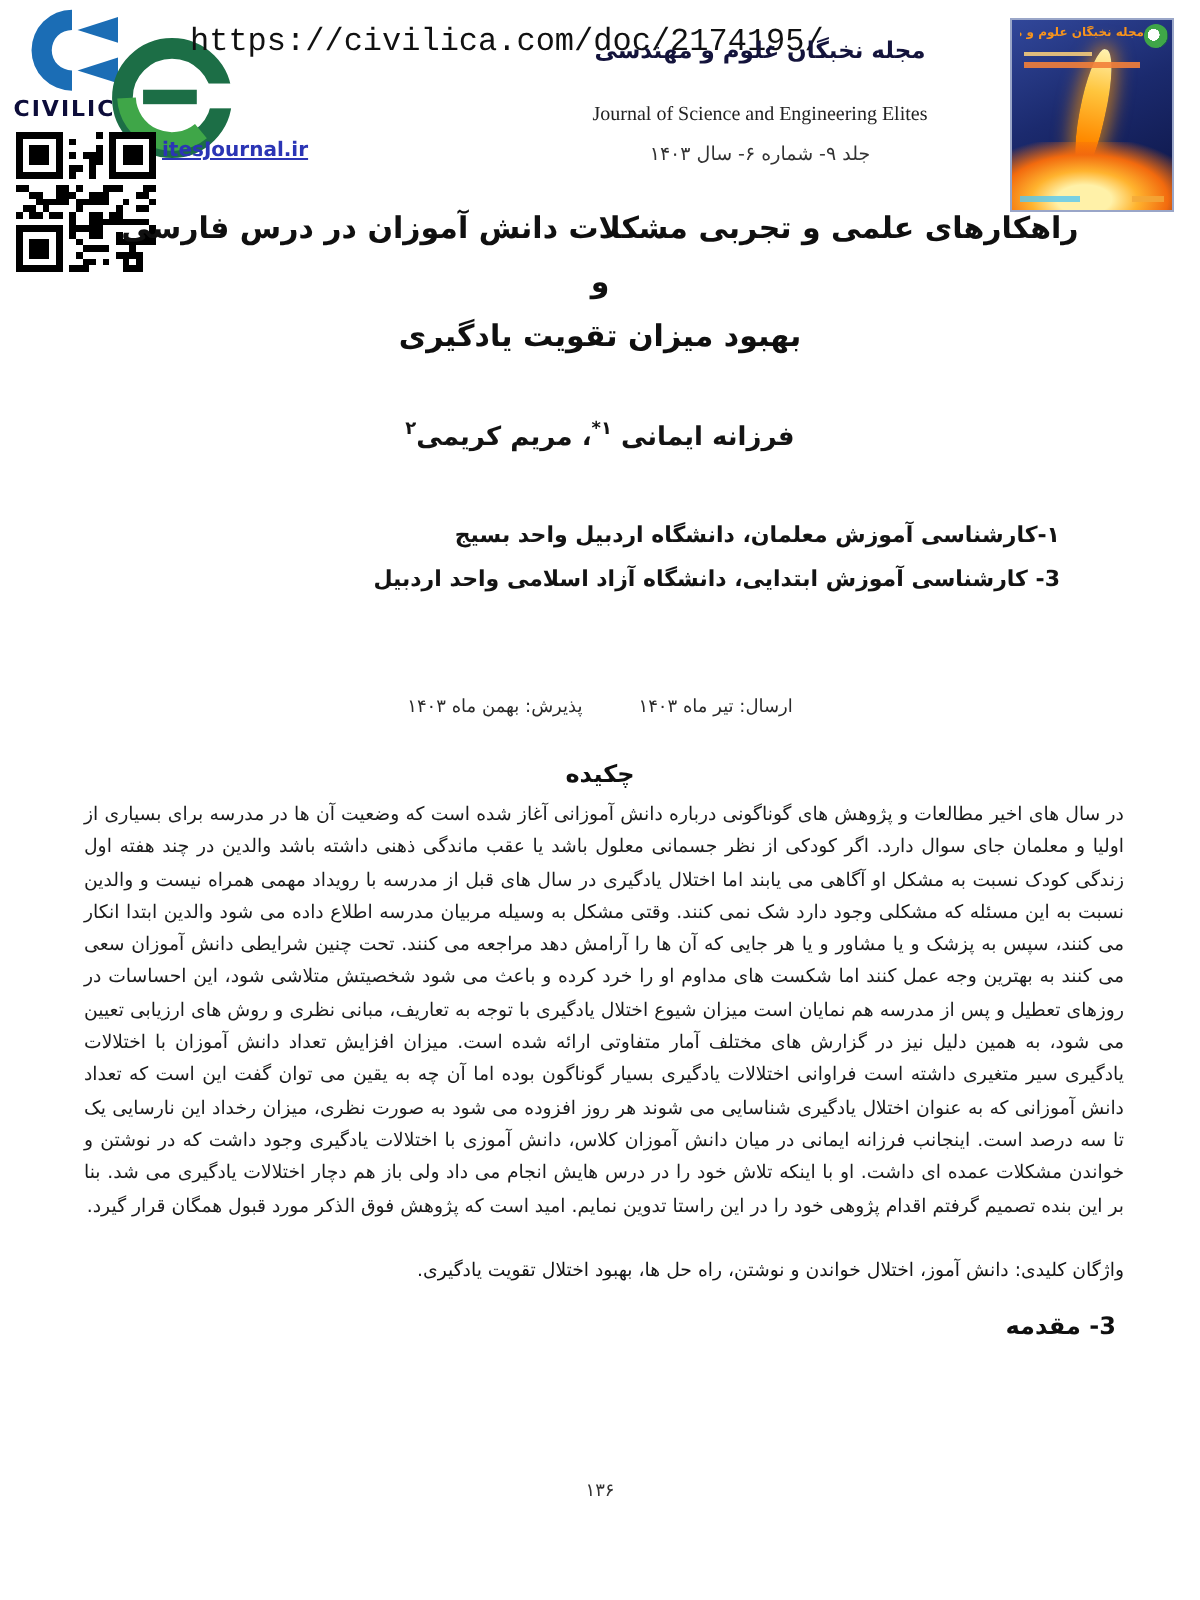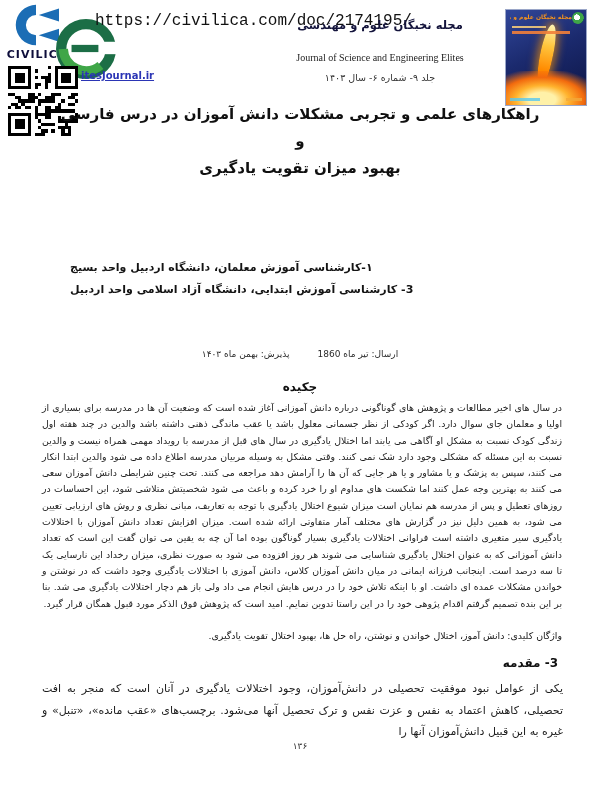--- a/index.html
+++ b/index.html
@@ -40,21 +40,21 @@
   .cover-splash { position:absolute; bottom:-14px; left:-8px; width:98px; height:48px;
     background:radial-gradient(ellipse at 45% 60%, #fff1a8 0 18%, #ffb32e 35%, #f26a0e 55%, rgba(40,30,90,0) 78%); }
   .cover-bottombar { position:absolute; bottom:4px; left:4px; width:30px; height:3px; background:#58c8f0; opacity:.8; }
   .cover-bottombar2 { position:absolute; bottom:4px; right:4px; width:16px; height:3px; background:#f2a93a; opacity:.8; }
   
   .title { position:absolute; left:55px; top:101px; width:490px; text-align:center; direction:rtl;
     font-size:15px; font-weight:bold; line-height:27px; color:#101010; }
   .authors { position:absolute; left:100px; top:210px; width:400px; text-align:center; direction:rtl;
     font-size:13px; font-weight:bold; color:#141414; }
   .authors sup { font-size:9px; }
-  .affiliations { position:absolute; left:70px; top:257px; width:460px; text-align:left; direction:rtl;
+  .affiliations { position:absolute; left:70px; top:257px; width:460px; text-align:right; direction:rtl;
     font-size:11px; font-weight:bold; line-height:22px; color:#141414; }
   .email { position:absolute; left:150px; top:323px; width:300px; text-align:center;
     font-family:"Liberation Serif","DejaVu Serif",serif; font-size:11.5px; color:#111; }
   .dates { position:absolute; left:150px; top:349px; width:300px; text-align:center; direction:rtl;
     font-size:9px; color:#2a2a2a; }
   .dates .sep { display:inline-block; width:28px; }
   
   .abstract-heading { position:absolute; left:250px; top:380px; width:100px; text-align:center;
     direction:rtl; font-size:12px; font-weight:bold; color:#101010; }
   .abstract-text { position:absolute; left:42px; top:400px; width:520px; direction:rtl;
@@ -234,33 +234,35 @@
     <div class="cover-bar2"></div>
     <div class="cover-bottombar"></div>
     <div class="cover-bottombar2"></div>
   </div>
 
   <div class="title">
     <div>راهکارهای علمی و تجربی مشکلات دانش آموزان در درس فارسی و</div>
     <div>بهبود میزان تقویت یادگیری</div>
   </div>
 
+  <div class="authors">
+    <span>فرزانه ایمانی </span><sup>۱*</sup><span>، مریم کریمی</span><sup>۲</sup>
+  </div>
 
   <div class="affiliations">
     <div>۱-کارشناسی آموزش معلمان، دانشگاه اردبیل واحد بسیج</div>
     <div>3- کارشناسی آموزش ابتدایی، دانشگاه آزاد اسلامی واحد اردبیل</div>
   </div>
 
 
   <div class="dates">
-    <span>ارسال: تیر ماه 1860</span><span class="sep"></span><span>پذیرش: بهمن ماه ۱۴۰۳</span>
+    <span>ارسال: تیر ماه ۱۴۰۳</span><span class="sep"></span><span>پذیرش: بهمن ماه ۱۴۰۳</span>
   </div>
 
   <div class="abstract-heading">چکیده</div>
   <div class="abstract-text">در سال های اخیر مطالعات و پژوهش های گوناگونی درباره دانش آموزانی آغاز شده است که وضعیت آن ها در مدرسه برای بسیاری از اولیا و معلمان جای سوال دارد. اگر کودکی از نظر جسمانی معلول باشد یا عقب ماندگی ذهنی داشته باشد والدین در چند هفته اول زندگی کودک نسبت به مشکل او آگاهی می یابند اما اختلال یادگیری در سال های قبل از مدرسه با رویداد مهمی همراه نیست و والدین نسبت به این مسئله که مشکلی وجود دارد شک نمی کنند. وقتی مشکل به وسیله مربیان مدرسه اطلاع داده می شود والدین ابتدا انکار می کنند، سپس به پزشک و یا مشاور و یا هر جایی که آن ها را آرامش دهد مراجعه می کنند. تحت چنین شرایطی دانش آموزان سعی می کنند به بهترین وجه عمل کنند اما شکست های مداوم او را خرد کرده و باعث می شود شخصیتش متلاشی شود، این احساسات در روزهای تعطیل و پس از مدرسه هم نمایان است میزان شیوع اختلال یادگیری با توجه به تعاریف، مبانی نظری و روش های ارزیابی تعیین می شود، به همین دلیل نیز در گزارش های مختلف آمار متفاوتی ارائه شده است. میزان افزایش تعداد دانش آموزان با اختلالات یادگیری سیر متغیری داشته است فراوانی اختلالات یادگیری بسیار گوناگون بوده اما آن چه به یقین می توان گفت این است که تعداد دانش آموزانی که به عنوان اختلال یادگیری شناسایی می شوند هر روز افزوده می شود به صورت نظری، میزان رخداد این نارسایی یک تا سه درصد است. اینجانب فرزانه ایمانی در میان دانش آموزان کلاس، دانش آموزی با اختلالات یادگیری وجود داشت که در نوشتن و خواندن مشکلات عمده ای داشت. او با اینکه تلاش خود را در درس هایش انجام می داد ولی باز هم دچار اختلالات یادگیری می شد. بنا بر این بنده تصمیم گرفتم اقدام پژوهی خود را در این راستا تدوین نمایم. امید است که پژوهش فوق الذکر مورد قبول همگان قرار گیرد.</div>
   <div class="keywords">واژگان کلیدی: دانش آموز، اختلال خواندن و نوشتن، راه حل ها، بهبود اختلال تقویت یادگیری.</div>
 
   <div class="intro-heading">3- مقدمه</div>
-  <div class="intro-text">یکی از عوامل نبود موفقیت تحصیلی در دانش‌آموزان، وجود اختلالات یادگیری در آنان است که منجر به افت تحصیلی، کاهش اعتماد به نفس و عزت نفس و ترک تحصیل آنها می‌شود. برچسب‌های «عقب مانده»، «تنبل» و غیره به این قبیل دانش‌آموزان آنها را</div>
 
   <div class="page-number">۱۳۶</div>
 
 </div>
 
 </body></html>

